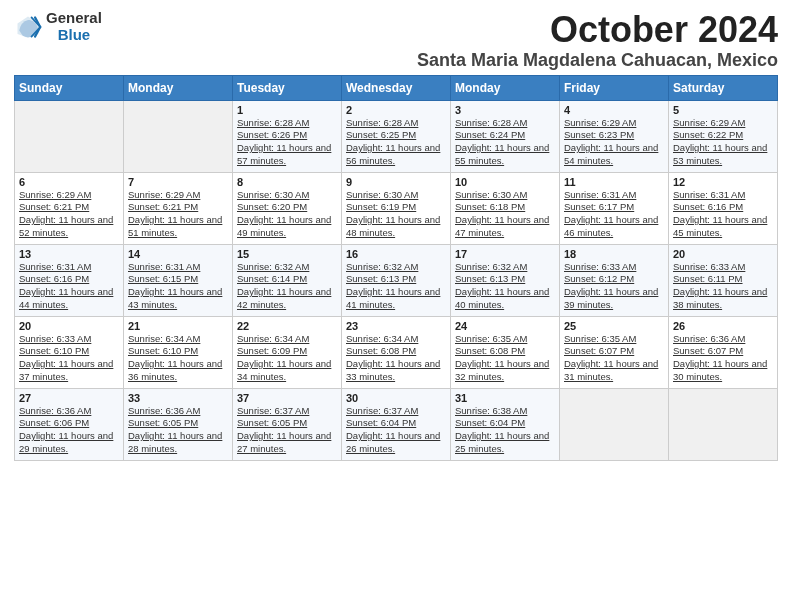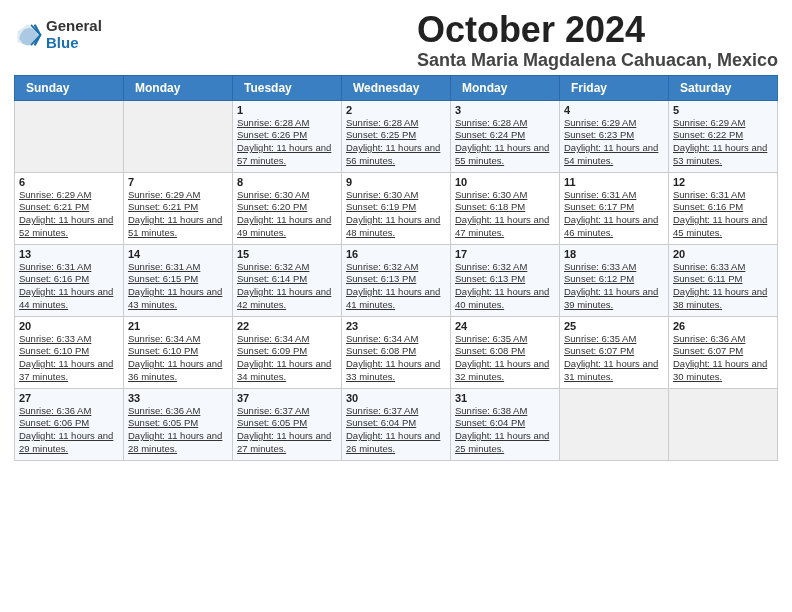--- a/index.html
+++ b/index.html
@@ -18,37 +18,39 @@
     }
     .header {
       display: flex;
       align-items: flex-start;
       justify-content: space-between;
       margin-bottom: 4px;
     }
     .logo {
       display: flex;
       align-items: center;
-      margin-top: 8px;
+      margin-top: 0;
+      text-align: center;
     }
     .logo-text {
       display: flex;
       flex-direction: column;
       font-size: 15px;
       font-weight: bold;
       line-height: 1.1;
     }
     .logo-general { color: #333; }
     .logo-blue { color: #1a6faf; }
     .logo-icon {
       width: 28px;
       height: 28px;
       margin-right: 4px;
     }
     .title-block {
+      text-align: right;
     }
     .month-title {
       font-size: 36px;
       font-weight: bold;
       color: #222;
       line-height: 1.1;
     }
     .location-title {
       font-size: 18px;
       color: #444;
@@ -57,21 +59,21 @@
     table {
       width: 100%;
       border-collapse: collapse;
       table-layout: fixed;
     }
     thead tr th {
       background: #3a7fc1;
       color: #fff;
       font-size: 12px;
       font-weight: bold;
-      padding: 5px 11px;
+      padding: 5px 4px;
       text-align: left;
       border: 1px solid #2a6aaa;
     }
     tbody tr td {
       border: 1px solid #ccc;
       vertical-align: top;
       padding: 3px 4px;
       font-size: 10px;
       color: #333;
       min-height: 70px;

